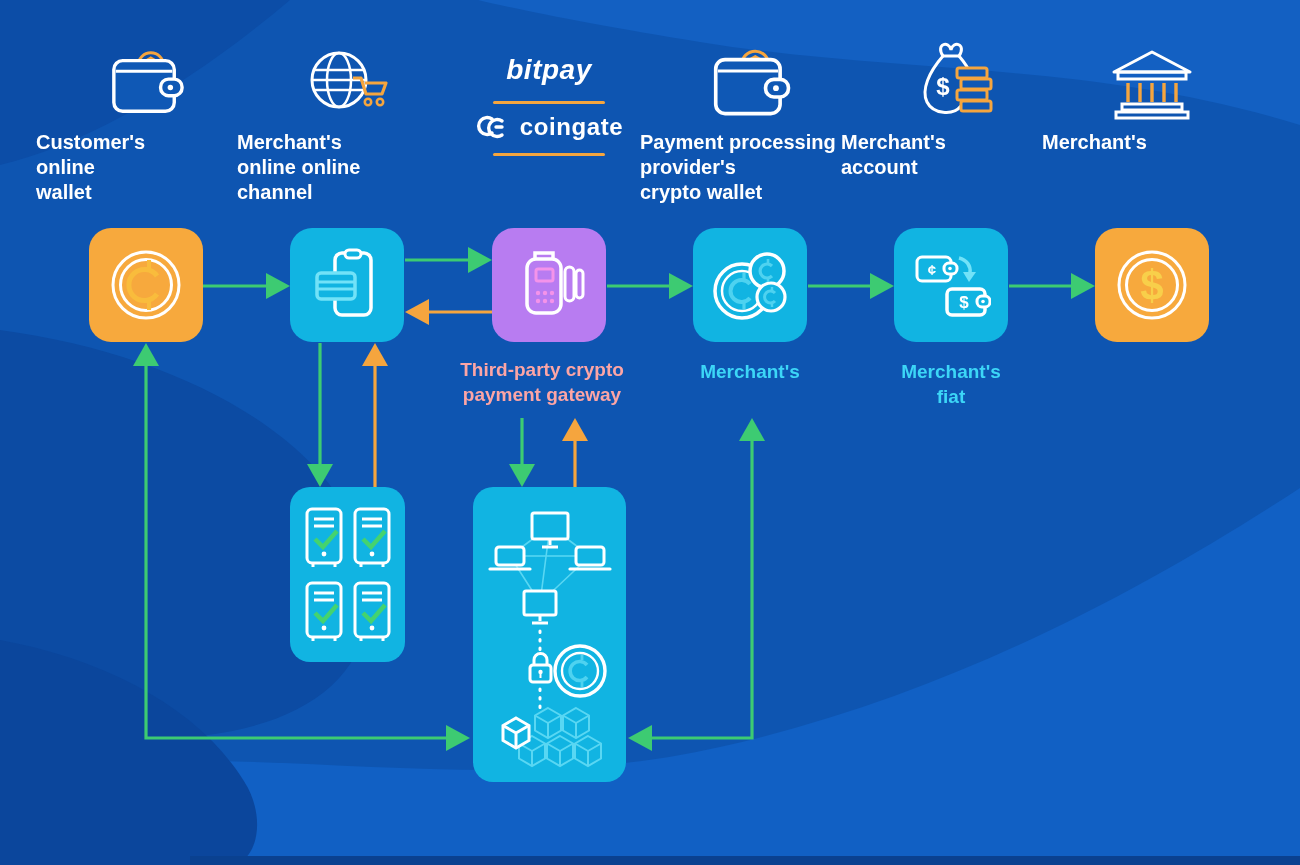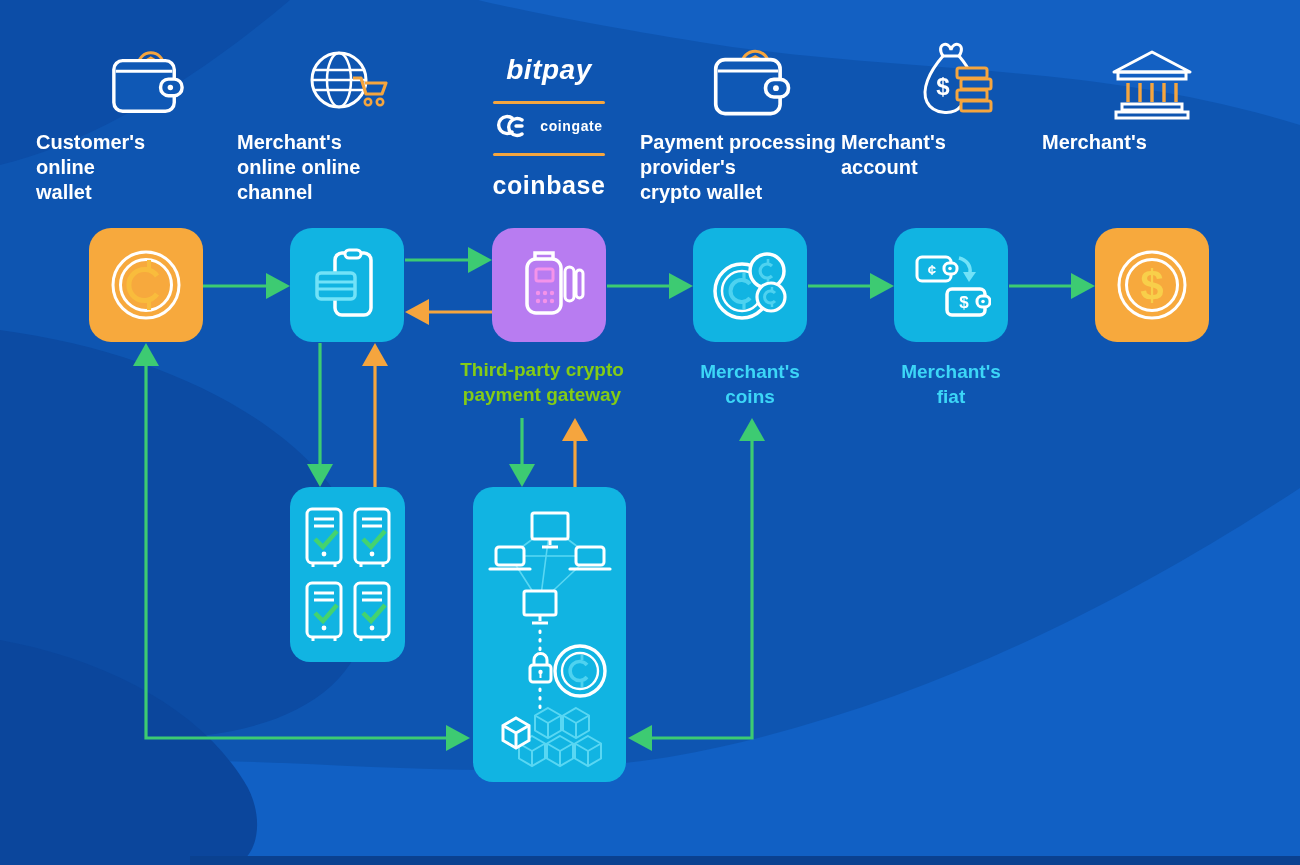--- a/index.html
+++ b/index.html
@@ -2,30 +2,30 @@
 <html><head>
 <meta charset="utf-8">
 <style>
   html,body{margin:0;padding:0;background:#0e55b1;}
   .canvas{position:relative;width:1300px;height:865px;overflow:hidden;background:#0e55b1;
           font-family:"Liberation Sans",sans-serif;font-weight:bold;}
   .abs{position:absolute;}
   svg{display:block;}
   .toplabel{position:absolute;width:220px;text-align:left;color:#fff;font-size:20px;line-height:25px;}
   .caption{position:absolute;width:220px;text-align:center;font-size:19px;line-height:25px;}
-  .pink{color:#84cc16}
+  .pink{color:#fca5a5}
   .cyan{color:#3cd6f7}
   .node{position:absolute;width:114px;height:114px;border-radius:22px;display:flex;align-items:center;justify-content:center;}
   .orange{background:#f7a93d}
   .cyanbox{background:#11b4e2}
   .purple{background:#b87cf1}
   .bigbox{position:absolute;border-radius:20px;background:#11b4e2;display:flex;align-items:center;justify-content:center;}
   .logo-divider{position:absolute;width:112px;height:3px;background:#f5a53e;border-radius:2px;left:493px;}
   .bitpay{position:absolute;left:439px;top:54px;width:220px;text-align:center;color:#fff;font-size:28px;font-style:italic;letter-spacing:.5px;}
-  .coingate-row{position:absolute;left:439px;top:113px;width:220px;display:flex;align-items:center;justify-content:center;gap:9px;color:#fff;font-size:14px;letter-spacing:.6px;}
+  .coingate-row{position:absolute;left:439px;top:113px;width:220px;display:flex;align-items:center;justify-content:center;gap:9px;color:#fff;font-size:24px;letter-spacing:.6px;}
   .coinbase{position:absolute;left:439px;top:171px;width:220px;text-align:center;color:#fff;font-size:25px;letter-spacing:.6px;}
   .line{display:block;}
 </style>
 </head>
 <body>
 
 <div class="canvas">
 
   <svg class="abs" width="1300" height="865" viewBox="0 0 1300 865" style="left:0;top:0">
     <rect width="1300" height="865" fill="#0e55b1"></rect>
@@ -111,21 +111,20 @@
   <div class="bitpay">bitpay</div>
   <div class="logo-divider" style="top:101px"></div>
   <div class="coingate-row">
     <svg width="36" height="26" viewBox="0 0 36 26" fill="none">
       <path d="M17 5 A8.5 8.5 0 1 0 17 19" stroke="#fff" stroke-width="3.4" stroke-linecap="round"></path>
       <path d="M27 21 A8.5 8.5 0 1 1 27 7 M27 13 h-6" stroke="#fff" stroke-width="3.4" stroke-linecap="round"></path>
     </svg>
     <span>coingate</span>
   </div>
   <div class="logo-divider" style="top:153px"></div>
-  <div class="coinbase">coinbase</div>
 
   <svg class="abs" style="left:703px;top:44px" width="94" height="81" viewBox="0 0 90 78" fill="none">
     <circle cx="50" cy="20" r="13" stroke="#f5a53e" stroke-width="3"></circle>
     <polygon points="50,12 57,16 57,24 50,28 43,24 43,16" stroke="#f5a53e" stroke-width="2.5"></polygon>
     <rect x="12" y="15" width="62" height="52" rx="9" fill="#0f58b5" stroke="#fff" stroke-width="3.5"></rect>
     <path d="M14 26 H72" stroke="#fff" stroke-width="3"></path>
     <rect x="60" y="34" width="22" height="17" rx="8" fill="#0f58b5" stroke="#fff" stroke-width="3.5"></rect>
     <circle cx="70" cy="42.5" r="2.8" fill="#fff"></circle>
   </svg>
 
@@ -243,21 +242,20 @@
       <text x="40" y="55" text-anchor="middle" font-family="Liberation Sans, sans-serif" font-weight="bold" font-size="42" fill="#f8cf4a">$</text>
     </svg>
   </div>
 
   <div class="caption pink" style="left:432px;top:357px">
     <span class="line">Third-party crypto</span>
     <span class="line">payment gateway</span>
   </div>
   <div class="caption cyan" style="left:640px;top:359px">
     <span class="line">Merchant's</span>
-    <span class="line">coins</span>
   </div>
   <div class="caption cyan" style="left:841px;top:359px">
     <span class="line">Merchant's</span>
     <span class="line">fiat</span>
   </div>
 
   <div class="bigbox" style="left:290px;top:487px;width:115px;height:175px">
     <svg width="88" height="136" viewBox="0 0 88 136" fill="none">
       <g>
         <rect x="3" y="2" width="34" height="54" rx="5" fill="#11b4e2" stroke="#fff" stroke-width="3"></rect>

